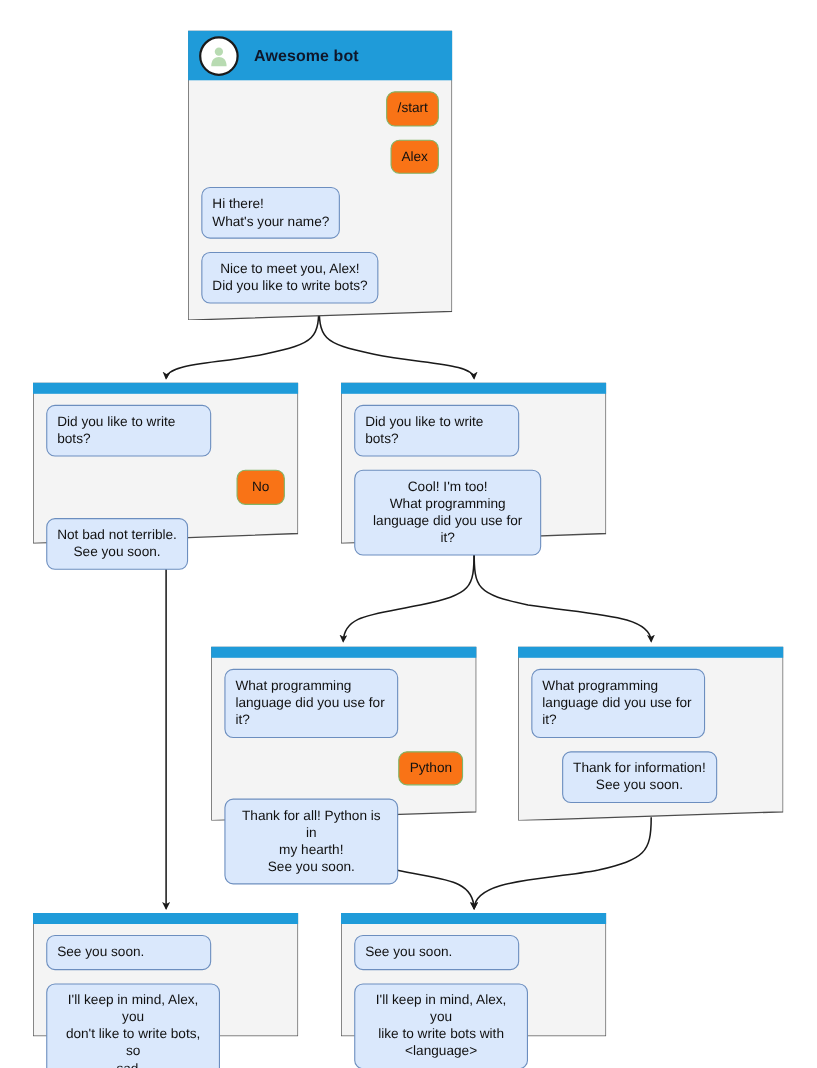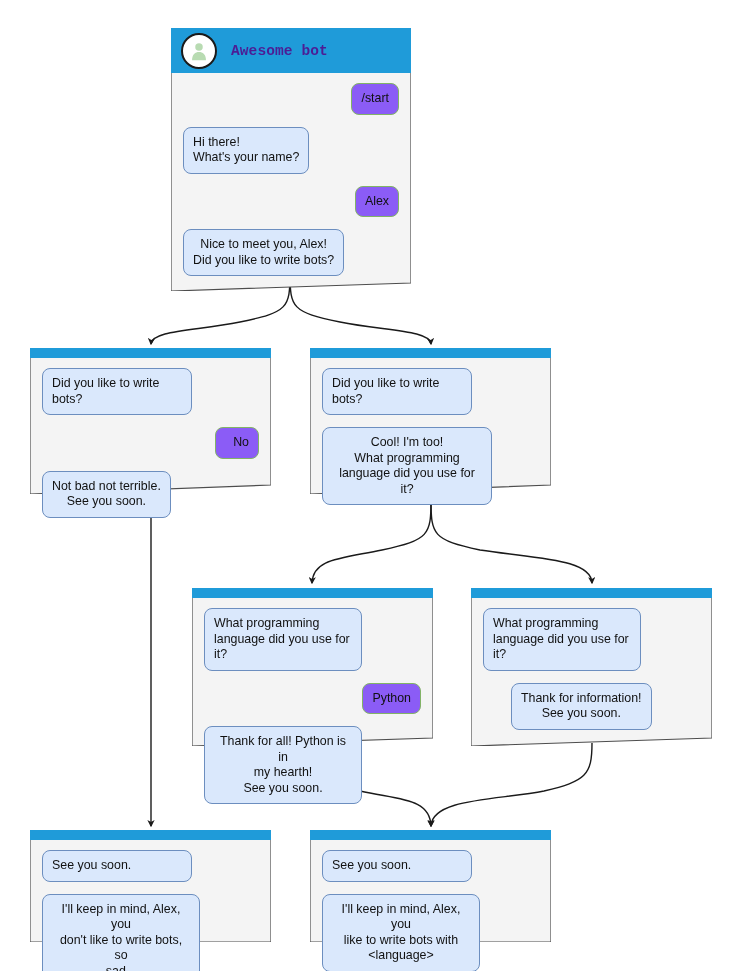--- a/index.html
+++ b/index.html
@@ -64,27 +64,26 @@
     border-radius: 50%;
     background: #ffffff;
     border: 2px solid #1a1a1a;
     display: flex;
     align-items: center;
     justify-content: center;
     flex: none;
     box-sizing: border-box;
   }
   .bot-title {
-    color: #4c1d95;
+    color: #0f172a;
     font-size: 14.5px;
     font-weight: bold;
     margin-left: 14px;
     letter-spacing: 0.1px;
     white-space: nowrap;
-    font-family: Liberation Mono, monospace;
   }
   .chat-body {
     position: relative;
     padding: 10px 12px 12px 12px;
     box-sizing: border-box;
   }
   .msg-row {
     display: flex;
     margin-bottom: 12px;
   }
@@ -99,23 +98,23 @@
     border-radius: 8px;
     box-sizing: border-box;
     max-width: 170px;
     white-space: pre-line;
   }
   .bubble.bot {
     background: #dae8fc;
     border: 1px solid #6c8ebf;
   }
   .bubble.user {
-    background: #8b5cf6;
+    background: #f97316;
     border: 1px solid #82b366;
-    text-align: right;
+    text-align: center;
     min-width: 44px;
   }
 </style>
 </head>
 <body>
 
 <div id="canvas">
 
   <svg id="edges" viewBox="0 0 743 971" width="743" height="971">
     <defs>
@@ -150,26 +149,26 @@
             <circle cx="12" cy="7.6" r="4.1" fill="#b8dbb2"></circle>
             <path d="M4.4 22 C4.4 15.6 8 13 12 13 C16 13 19.6 15.6 19.6 22 Z" fill="#b8dbb2"></path>
           </svg>
         </div>
         <div class="bot-title">Awesome bot</div>
       </div>
       <div class="chat-body">
         <div class="msg-row right">
           <div class="bubble user">/start</div>
         </div>
+        <div class="msg-row right">
+          <div class="bubble user">Alex</div>
+        </div>
         <div class="msg-row left">
           <div class="bubble bot">Hi there!
 What's your name?</div>
-        </div>
-        <div class="msg-row right">
-          <div class="bubble user">Alex</div>
         </div>
         <div class="msg-row left">
           <div class="bubble bot">Nice to meet you, Alex!
 Did you like to write bots?</div>
         </div>
       </div>
     </div>
   </div>
 
   <div class="card" style="left:30px; top:348px; width:241px; height:146px;">

